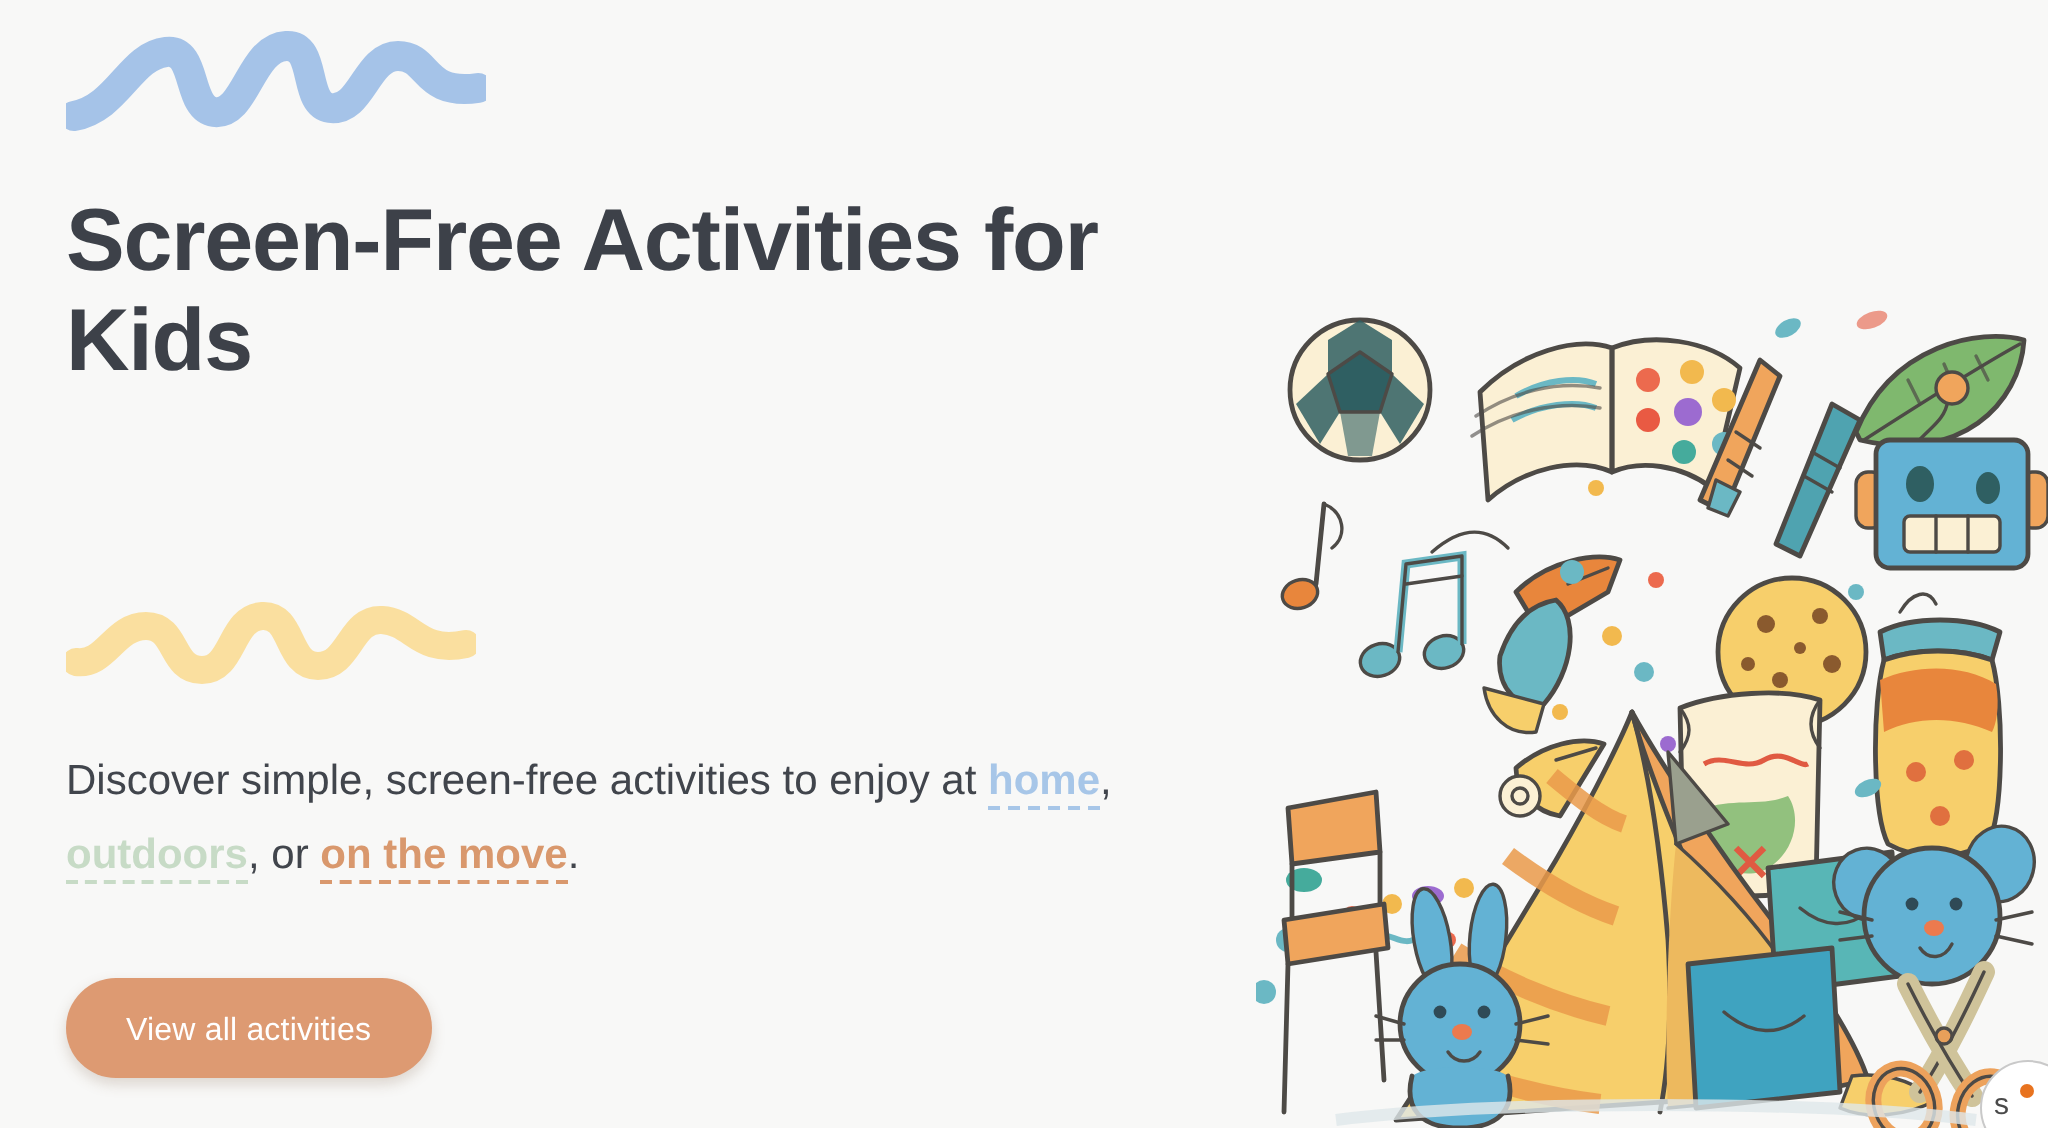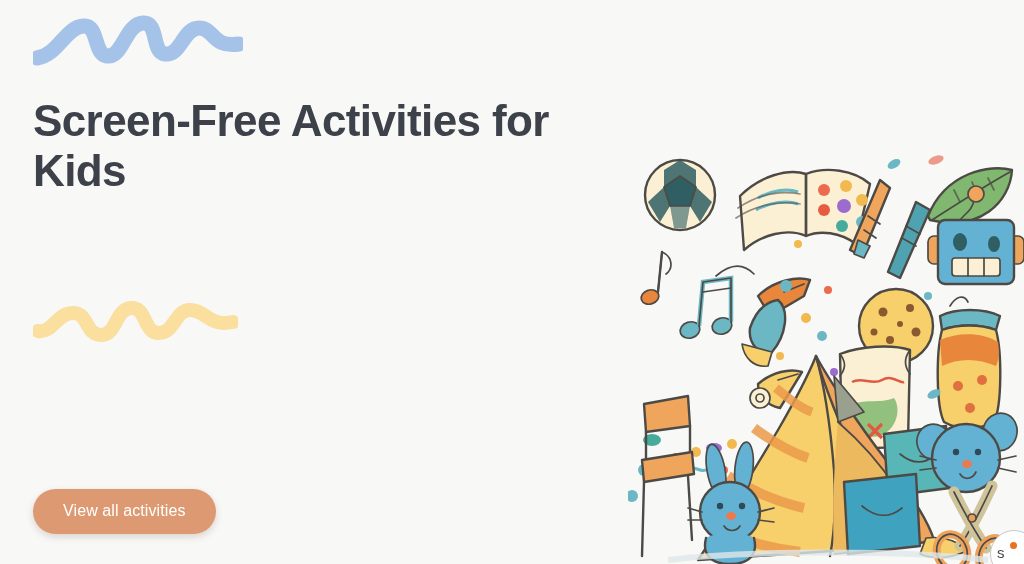--- a/index.html
+++ b/index.html
@@ -34,21 +34,21 @@
     font-weight:700; text-decoration:none;
     border-bottom:2px dashed currentColor; padding-bottom:1px;
   }
   .lnk-home     { color:#a7c6e8; }
   .lnk-outdoors { color:#c7dbc6; }
   .lnk-move     { color:#d9986d; }
 
   .cta {
     position:absolute; left:33px; top:489px;
     display:inline-flex; align-items:center; justify-content:center;
-    padding:13px 30px 14px; border:none; border-radius:40px;
+    padding:18px 30px 14px; border:none; border-radius:40px;
     background:#dd9a72; color:#ffffff;
     font-family:"Liberation Sans", sans-serif;
     font-size:16px; font-weight:400; letter-spacing:.1px;
     box-shadow:0 3px 7px rgba(120,85,60,.22); cursor:pointer;
   }
 
   
   .illustration { position:absolute; left:628px; top:140px; width:396px; height:424px; }
   .illustration svg { display:block; width:100%; height:100%; }
 
@@ -83,20 +83,23 @@
     <h1 class="headline">Screen-Free Activities for Kids</h1>
 
 
     <div class="squiggle-yellow">
       <svg viewBox="0 0 205 50" preserveAspectRatio="none" aria-hidden="true">
         <path d="M5 34 C 20 36, 24 16, 40 16 C 56 16, 52 38, 68 38 C 84 38, 82 12, 98 11
                  C 114 10, 110 36, 126 36 C 142 36, 142 12, 158 13 C 174 14, 176 30, 200 25" fill="none" stroke="#fadf9f" stroke-width="14" stroke-linecap="round" stroke-linejoin="round"></path>
       </svg>
     </div>
 
+    <p class="lede">
+      <span>Discover simple, screen-free activities to enjoy at </span><a class="lnk-home" href="#">home</a><span>, </span><a class="lnk-outdoors" href="#">outdoors</a><span>, or </span><a class="lnk-move" href="#">on the move</a><span>.</span>
+    </p>
   </div>
 
   <button class="cta">View all activities</button>
 
   <div class="illustration">
     <svg viewBox="0 0 396 424" aria-hidden="true">
       <defs>
         <style>
           .ink  { stroke:#4d4a46; stroke-width:2.4; fill:none; stroke-linecap:round; stroke-linejoin:round; }
           .ink1 { stroke:#4d4a46; stroke-width:1.7; fill:none; stroke-linecap:round; stroke-linejoin:round; }

